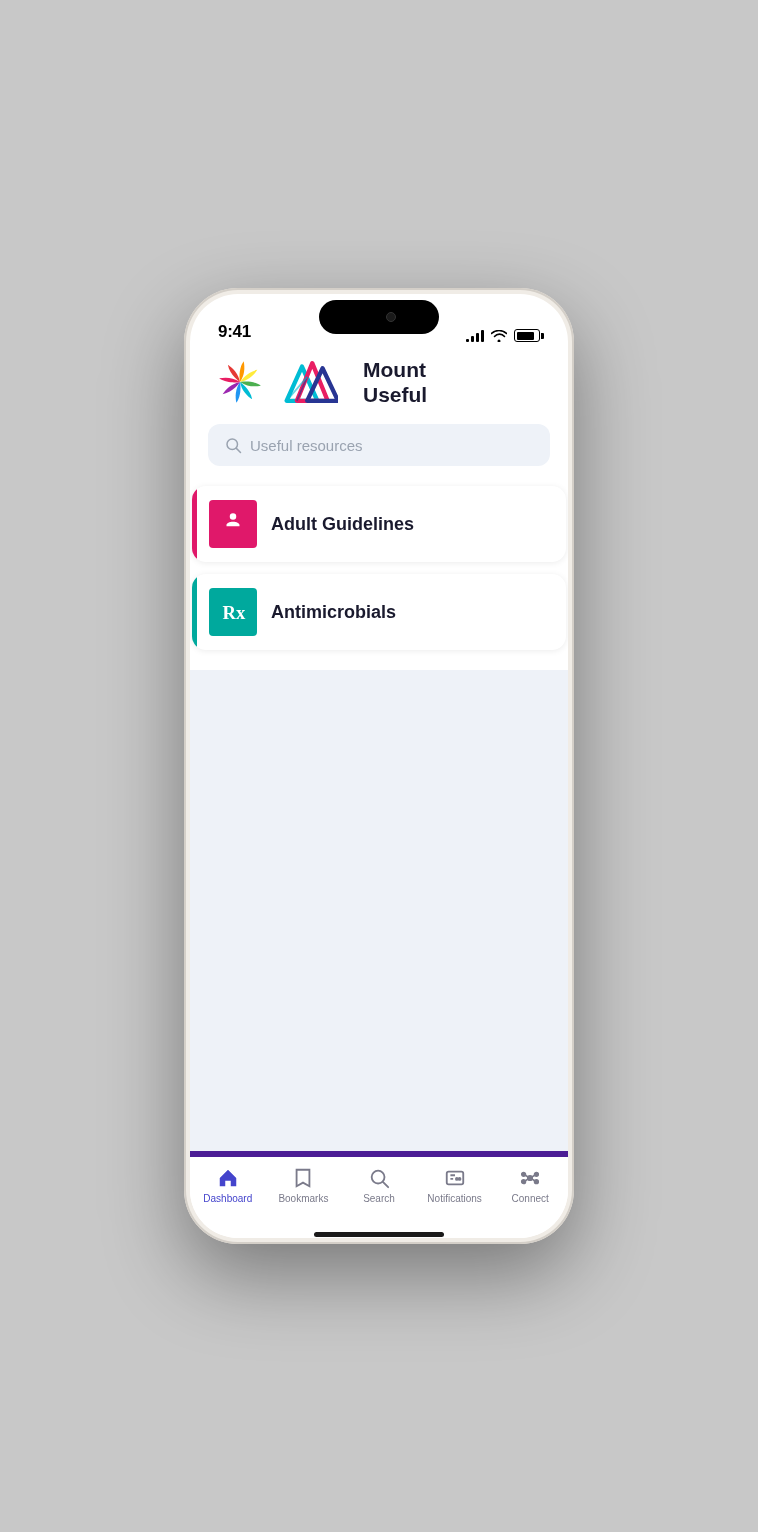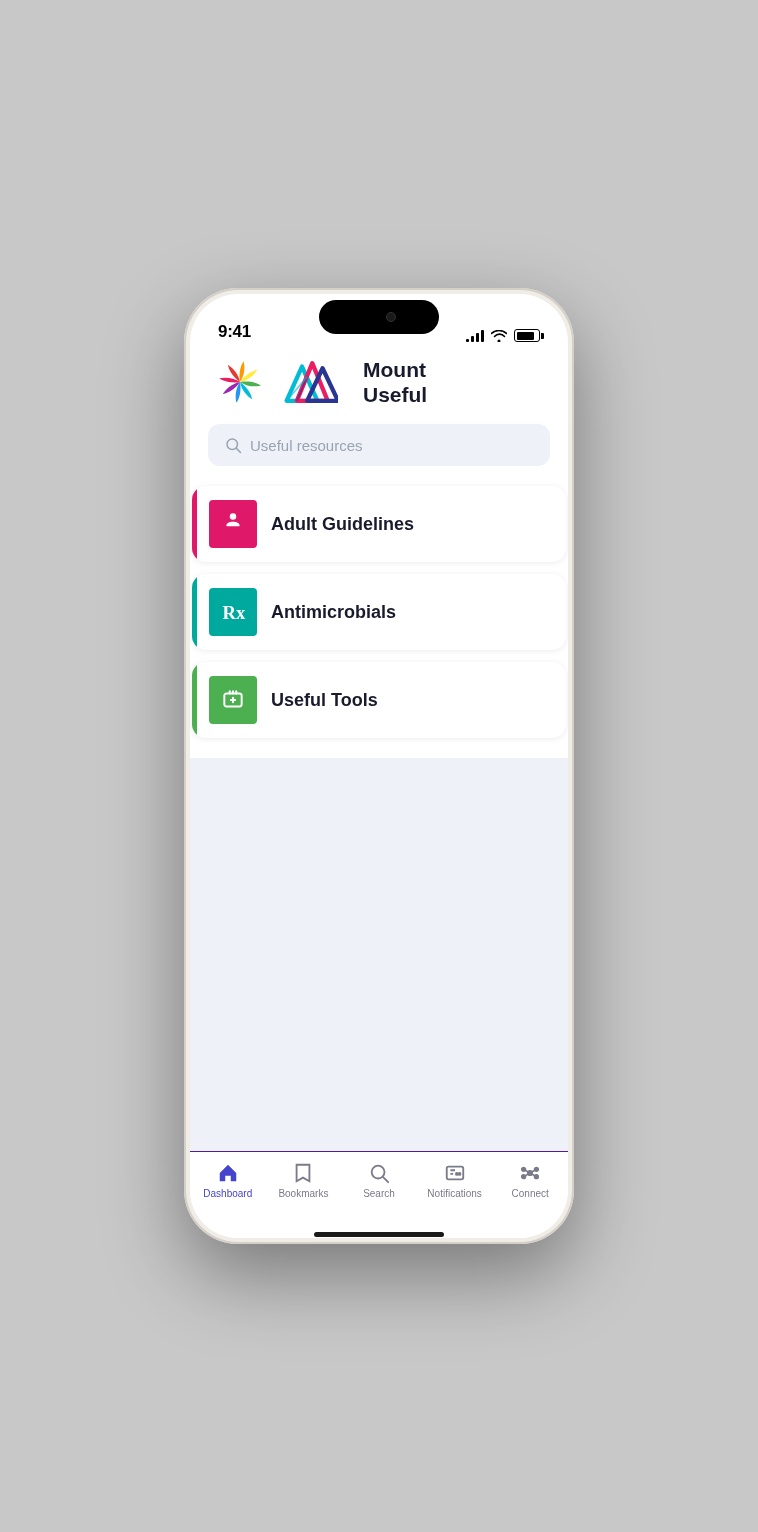--- a/index.html
+++ b/index.html
@@ -260,21 +260,21 @@
       flex: 1;
       background: #eef2f8;
       min-height: 120px;
       margin-top: 20px;
     }
 
     
     .tab-bar {
       height: 82px;
       background: #fff;
-      border-top: 1px solid #4c1d95;
+      border-top: 6px solid #4c1d95;
       display: flex;
       align-items: flex-start;
       padding-top: 8px;
       flex-shrink: 0;
     }
 
     .tab-item {
       flex: 1;
       display: flex;
       flex-direction: column;
@@ -409,34 +409,20 @@
           <div class="category-accent" style="background:#00a99d;"></div>
           <div class="category-icon-wrap" style="background:#00a99d;">
             <svg width="28" height="28" viewBox="0 0 24 24" fill="white">
               <text x="3" y="18" font-size="16" font-weight="bold" font-family="serif" fill="white">Rx</text>
             </svg>
           </div>
           <span class="category-label">Antimicrobials</span>
         </div>
 
 
-        <div class="category-item">
-          <div class="category-accent" style="background:#4caf50;"></div>
-          <div class="category-icon-wrap" style="background:#4caf50;">
-            <svg width="26" height="26" viewBox="0 0 24 24" fill="white">
-              <rect x="4" y="6" width="16" height="12" rx="2" fill="none" stroke="white" stroke-width="1.8"></rect>
-              <line x1="12" y1="6" x2="12" y2="4" stroke="white" stroke-width="1.8" stroke-linecap="round"></line>
-              <line x1="9" y1="6" x2="9" y2="4" stroke="white" stroke-width="1.8" stroke-linecap="round"></line>
-              <line x1="15" y1="6" x2="15" y2="4" stroke="white" stroke-width="1.8" stroke-linecap="round"></line>
-              <line x1="12" y1="10" x2="12" y2="14" stroke="white" stroke-width="1.8" stroke-linecap="round"></line>
-              <line x1="10" y1="12" x2="14" y2="12" stroke="white" stroke-width="1.8" stroke-linecap="round"></line>
-            </svg>
-          </div>
-          <span class="category-label">Useful Tools</span>
-        </div>
       </div>
 
       <div class="empty-space"></div>
     </div>
 
     <div class="tab-bar">
 
       <div class="tab-item tab-active">
         <svg width="24" height="22" viewBox="0 0 24 24" fill="#4444cc">
           <path d="M3 12L12 3l9 9v9H15v-6h-6v6H3z"></path>

